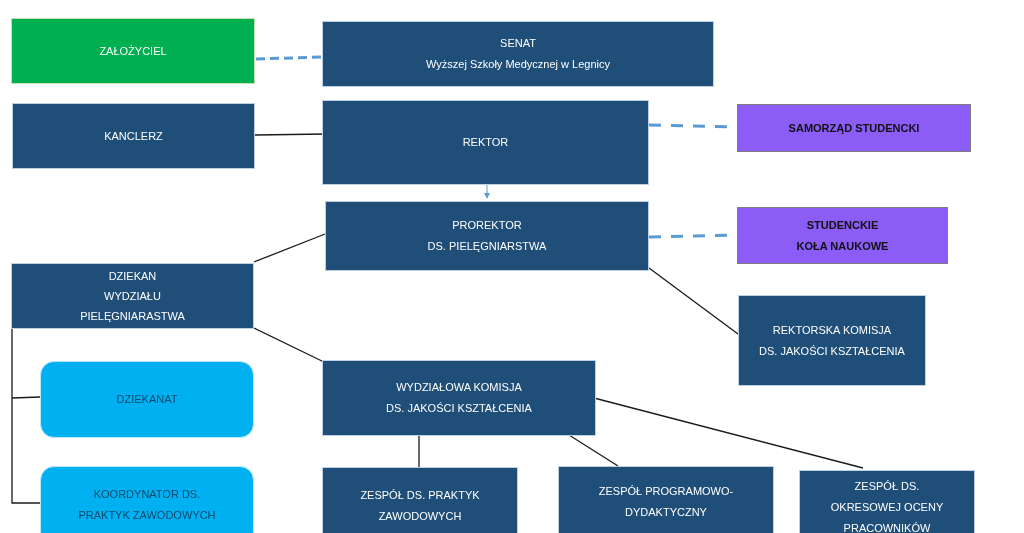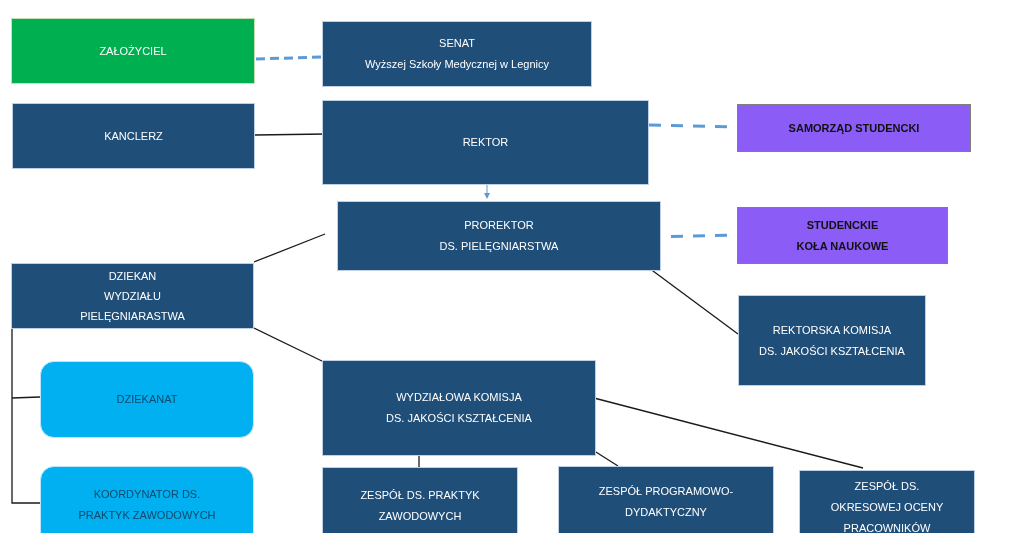--- a/index.html
+++ b/index.html
@@ -35,36 +35,36 @@
     <line x1="649" y1="268" x2="738" y2="334" stroke="#1a1a1a" stroke-width="1.3"></line>
     <line x1="254" y1="328" x2="326" y2="363" stroke="#1a1a1a" stroke-width="1.3"></line>
     <polyline points="12,328 12,503 40,503" fill="none" stroke="#1a1a1a" stroke-width="1.3"></polyline>
     <line x1="12" y1="398" x2="40" y2="397" stroke="#1a1a1a" stroke-width="1.3"></line>
     <line x1="419" y1="435" x2="419" y2="467" stroke="#1a1a1a" stroke-width="1.3"></line>
     <line x1="569" y1="435" x2="618" y2="466" stroke="#1a1a1a" stroke-width="1.3"></line>
     <line x1="594" y1="398" x2="863" y2="468" stroke="#1a1a1a" stroke-width="1.3"></line>
   </svg>
 
   <div class="box green" style="left:11px;top:18px;width:244px;height:66px;">ZAŁOŻYCIEL</div>
-  <div class="box dark" style="left:322px;top:21px;width:270px;height:66px;">SENAT
+  <div class="box dark" style="left:322px;top:21px;width:392px;height:66px;">SENAT
 Wyższej Szkoły Medycznej w Legnicy</div>
   <div class="box dark" style="left:12px;top:103px;width:243px;height:66px;">KANCLERZ</div>
   <div class="box dark" style="left:322px;top:100px;width:327px;height:85px;">REKTOR</div>
   <div class="box gray" style="left:737px;top:104px;width:234px;height:48px;">SAMORZĄD STUDENCKI</div>
-  <div class="box dark" style="left:325px;top:201px;width:324px;height:70px;margin-left:12px;">PROREKTOR
+  <div class="box dark" style="left:325px;top:201px;width:324px;height:70px;">PROREKTOR
 DS. PIELĘGNIARSTWA</div>
   <div class="box gray" style="left:737px;top:207px;width:211px;height:57px;">STUDENCKIE
 KOŁA NAUKOWE</div>
   <div class="box dark" style="left:11px;top:263px;width:243px;height:66px;line-height:20px;">DZIEKAN
 WYDZIAŁU
 PIELĘGNIARASTWA</div>
   <div class="box dark" style="left:738px;top:295px;width:188px;height:91px;">REKTORSKA KOMISJA
 DS. JAKOŚCI KSZTAŁCENIA</div>
   <div class="box light" style="left:40px;top:361px;width:214px;height:77px;">DZIEKANAT</div>
-  <div class="box dark" style="left:322px;top:360px;width:274px;height:96px;">WYDZIAŁOWA KOMISJA
+  <div class="box dark" style="left:322px;top:360px;width:274px;height:76px;">WYDZIAŁOWA KOMISJA
 DS. JAKOŚCI KSZTAŁCENIA</div>
   <div class="box light clipped" style="left:40px;top:466px;width:214px;height:80px;padding-top:17px;">KOORDYNATOR DS.
 PRAKTYK ZAWODOWYCH</div>
   <div class="box dark clipped" style="left:322px;top:467px;width:196px;height:80px;padding-top:17px;">ZESPÓŁ DS. PRAKTYK
 ZAWODOWYCH</div>
   <div class="box dark clipped" style="left:558px;top:466px;width:216px;height:80px;padding-top:14px;">ZESPÓŁ PROGRAMOWO-
 DYDAKTYCZNY</div>
   <div class="box dark clipped" style="left:799px;top:470px;width:176px;height:80px;padding-top:5px;">ZESPÓŁ DS.
 OKRESOWEJ OCENY
 PRACOWNIKÓW</div>

